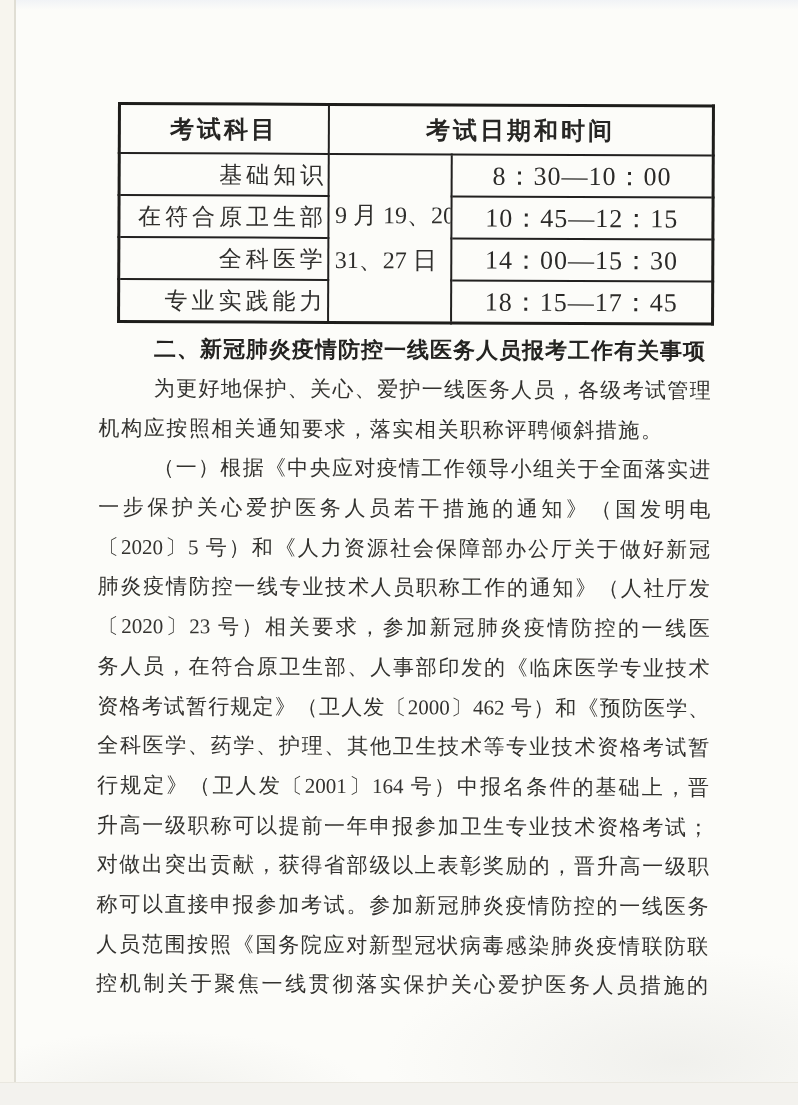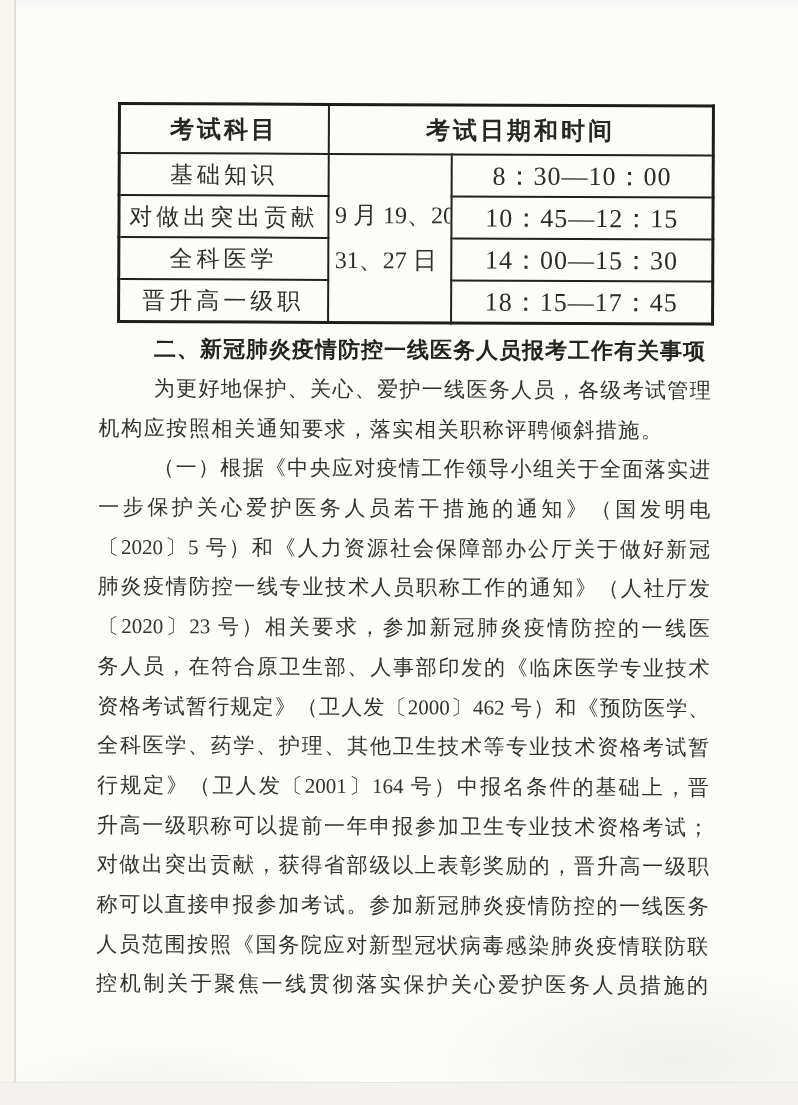--- a/index.html
+++ b/index.html
@@ -59,20 +59,21 @@
     font-weight: bold;
     font-size: 24px;
     letter-spacing: 3px;
     color: #262523;
   }
   .exam-table td { height: 40px; }
   td.subject-cell {
     font-size: 23px;
     letter-spacing: 4px;
     color: #2f2e2c;
+    text-align: right;
   }
   td.date-cell {
     text-align: left;
     padding-left: 6px;
     font-size: 24px;
     color: #2f2e2c;
   }
   td.date-cell .date-line { line-height: 45px; white-space: nowrap; }
   td.time-cell {
     font-size: 26px;
@@ -130,29 +131,29 @@
       </tr>
       <tr>
         <td class="subject-cell">基础知识</td>
         <td class="date-cell" rowspan="4">
           <div class="date-line">9 月 19、20、</div>
           <div class="date-line">31、27 日</div>
         </td>
         <td class="time-cell">8：30—10：00</td>
       </tr>
       <tr>
-        <td class="subject-cell">对做出突出贡献</td>
+        <td class="subject-cell">在符合原卫生部</td>
         <td class="time-cell">10：45—12：15</td>
       </tr>
       <tr>
         <td class="subject-cell">全科医学</td>
         <td class="time-cell">14：00—15：30</td>
       </tr>
       <tr>
-        <td class="subject-cell">晋升高一级职</td>
+        <td class="subject-cell">专业实践能力</td>
         <td class="time-cell">18：15—17：45</td>
       </tr>
     </tbody>
       </table>
 
     <div class="textblock">
       <div class="heading">二、新冠肺炎疫情防控一线医务人员报考工作有关事项</div>
       <div class="tl indent">为更好地保护、关心、爱护一线医务人员，各级考试管理</div>
       <div class="tl no-just">机构应按照相关通知要求，落实相关职称评聘倾斜措施。</div>
       <div class="tl indent">（一）根据《中央应对疫情工作领导小组关于全面落实进</div>

